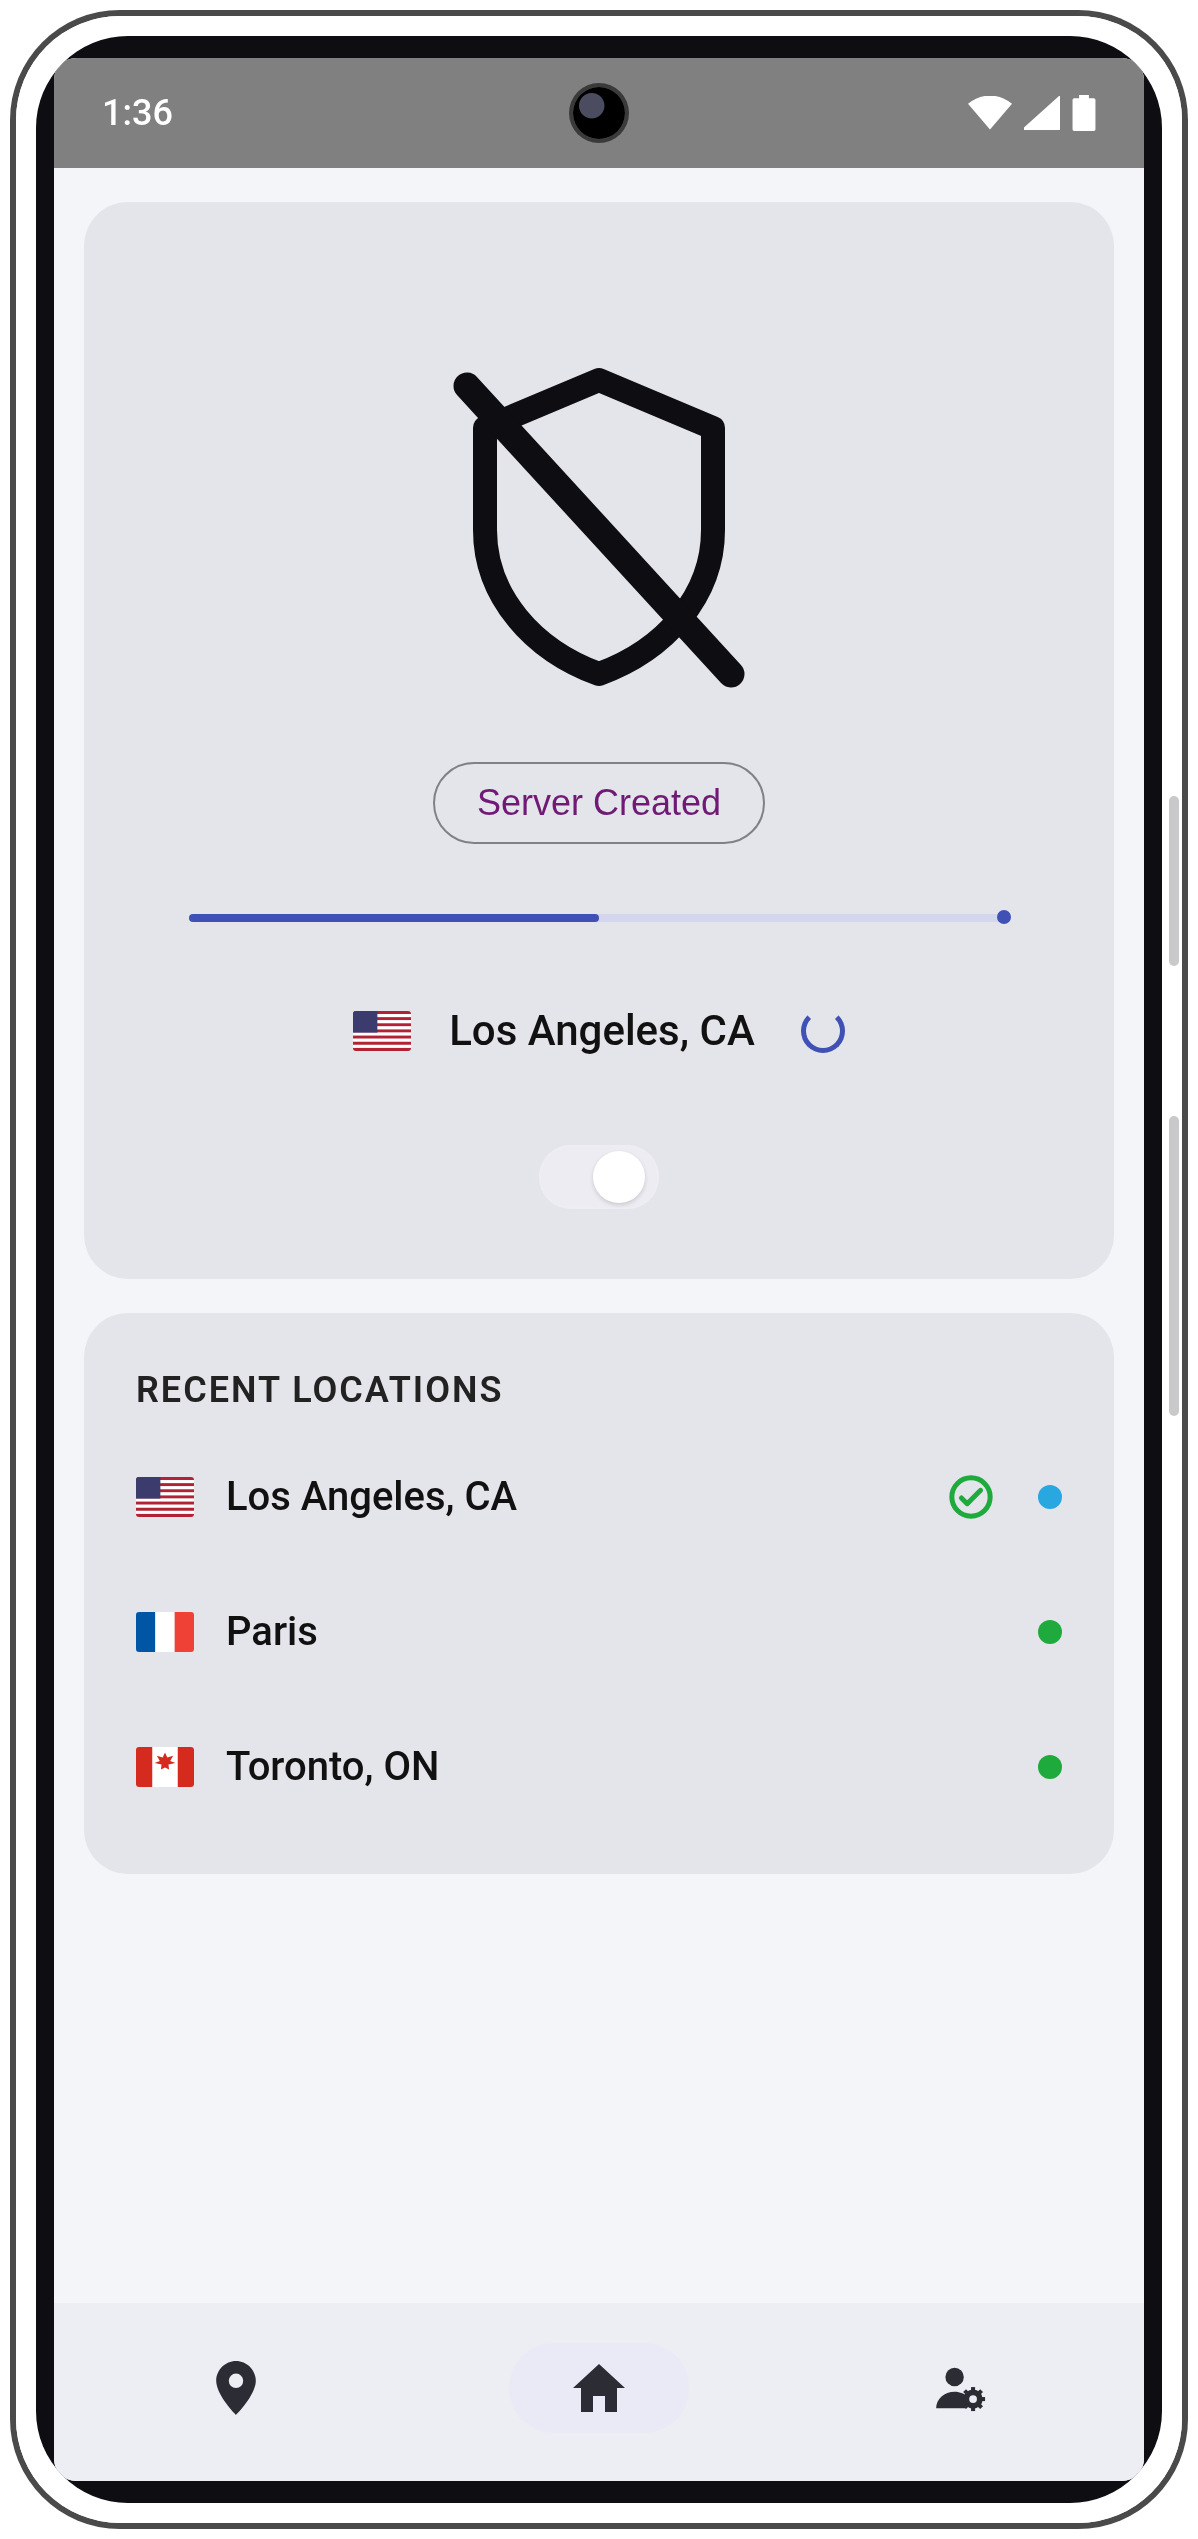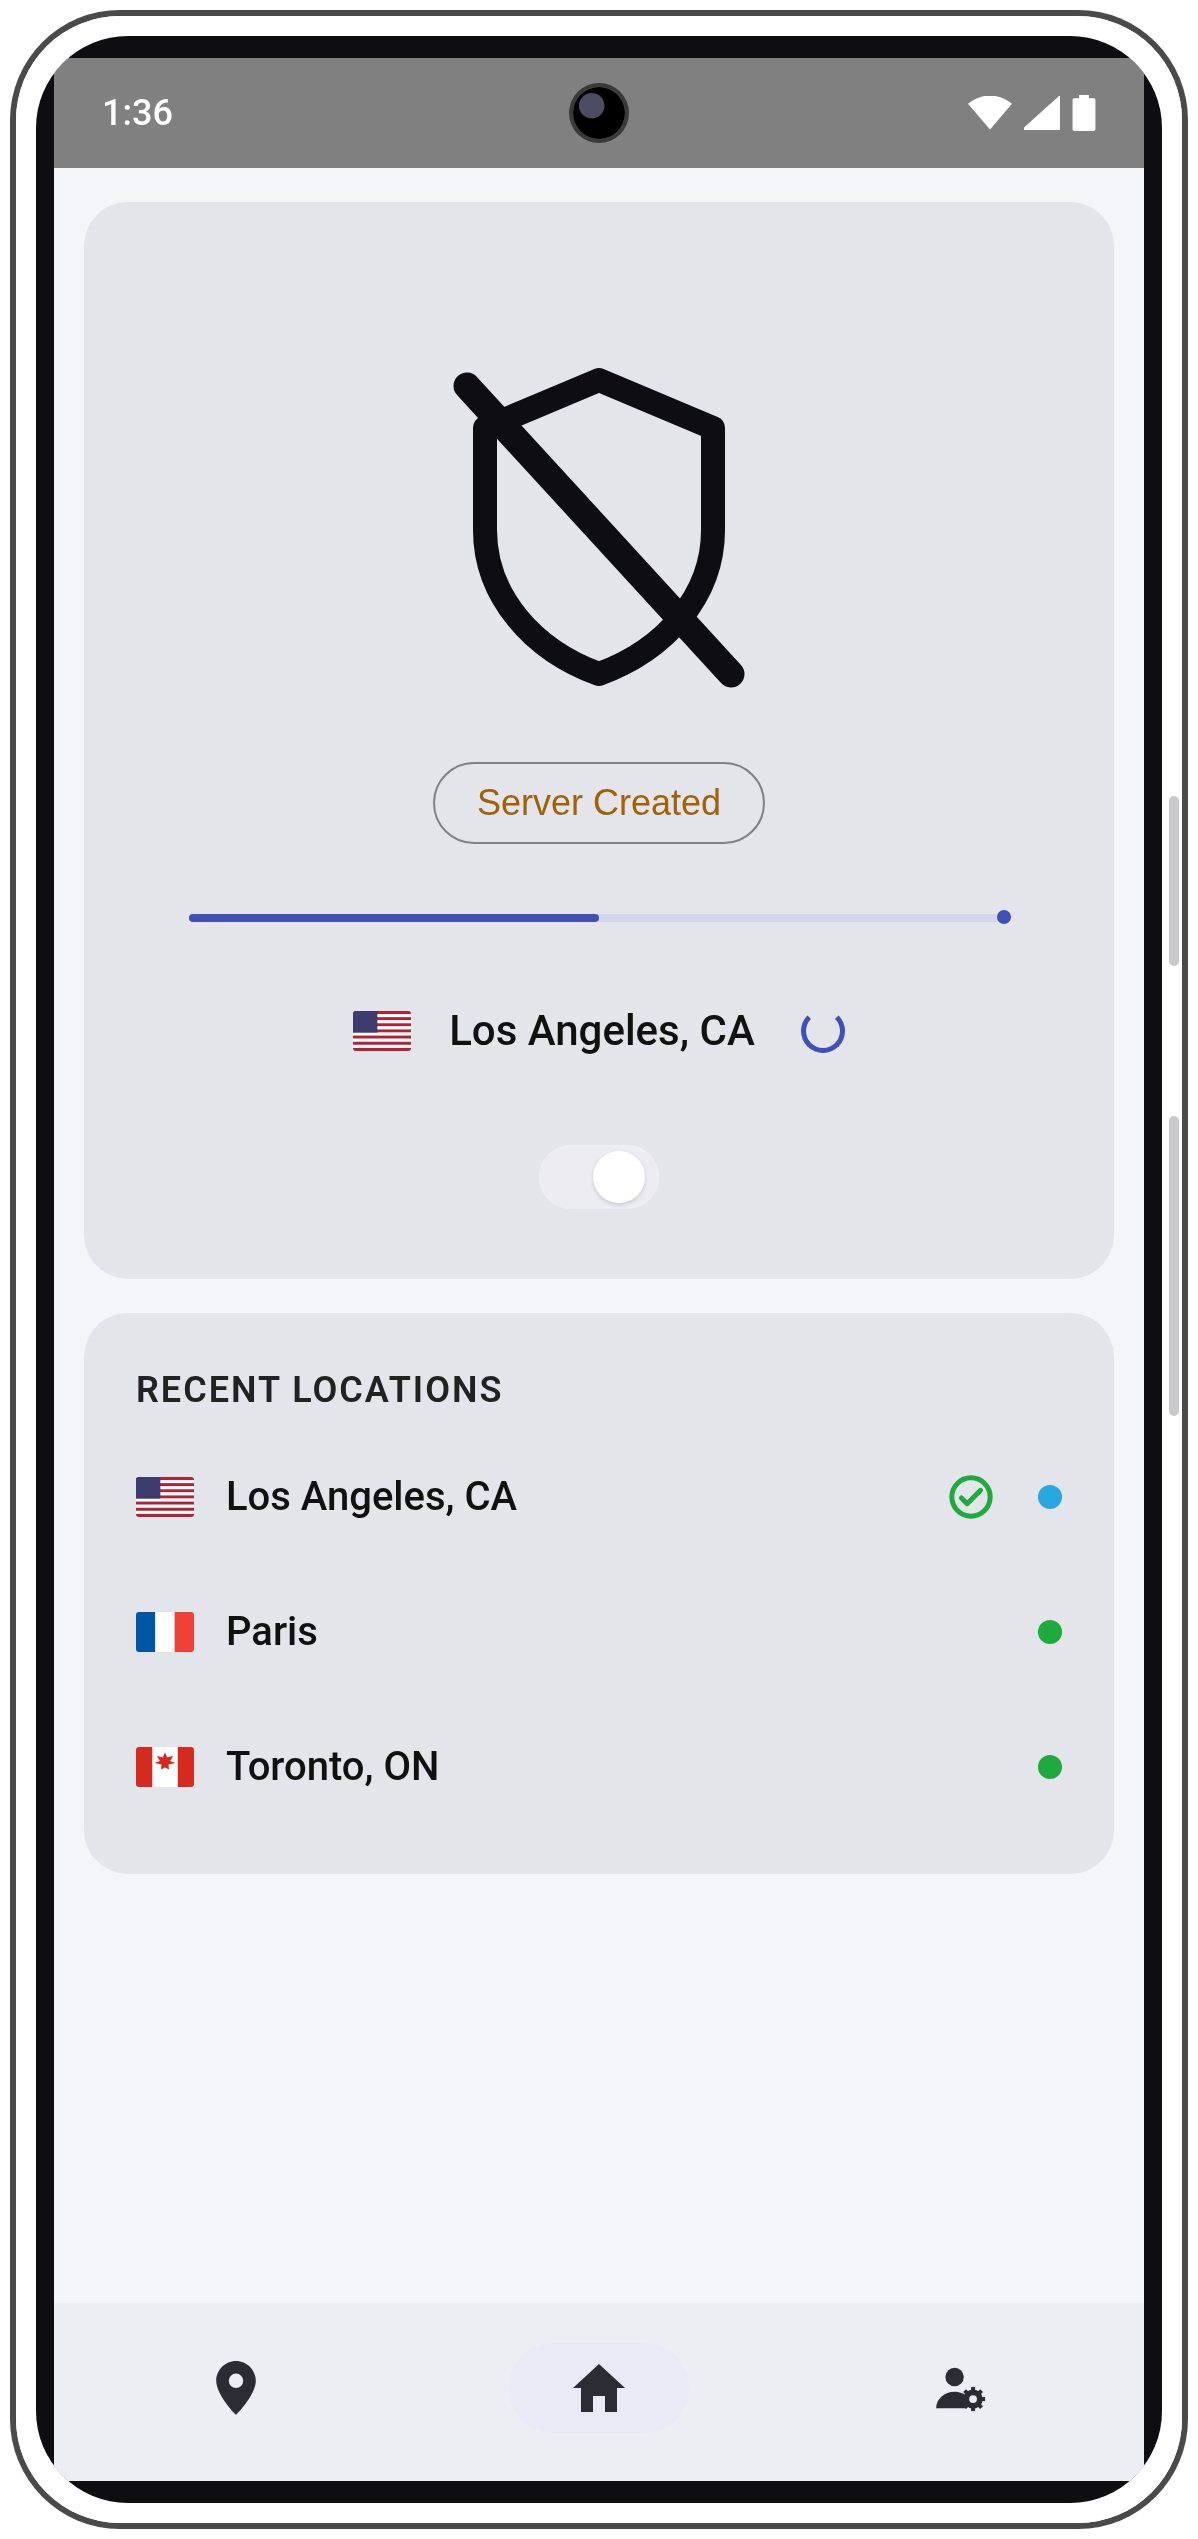--- a/index.html
+++ b/index.html
@@ -26,21 +26,21 @@
     position:absolute; inset:20px;
     border-radius:92px;
     background:var(--black);
     overflow:hidden;
   }
   .side-button {
     position:absolute; right:3px; width:10px; background:#c9c9cc; border-radius:6px;
   }
   .screen {
     position:absolute; inset:22px 18px 22px 18px;
-    border-radius:12px;
+    border-radius:22px;
     overflow:hidden;
     background:var(--bg);
     display:flex; flex-direction:column;
   }
 
   
   .statusbar {
     height:110px;
     background:#808080;
     color:#fff;
@@ -71,21 +71,21 @@
   
   .vpn-hero { display:flex; flex-direction:column; align-items:center; padding-top:160px; padding-bottom:70px; }
   .shield-wrap { margin-bottom:60px; }
   .shield-wrap svg { display:block; }
 
   .pill-btn {
     border:2.5px solid #808088;
     background:transparent;
     border-radius:999px;
     padding:18px 42px;
-    font-size:36px; font-weight:500; color:#a16207;
+    font-size:36px; font-weight:500; color:#701a75;
     margin-top:10px;
   }
 
   .progress {
     width:820px; height:8px; background:transparent; margin-top:70px; position:relative;
     border-radius:12px;
   }
   .progress .track { position:absolute; inset:0; background:linear-gradient(90deg, var(--accent-light), var(--accent-light)); border-radius:12px; opacity:.55;}
   .progress .fill  { position:absolute; inset:0; width:50%; background:var(--accent); border-radius:12px; }
   .progress .tip   { position:absolute; right:-2px; top:-4px; width:14px; height:14px; border-radius:50%; background:var(--accent); }

